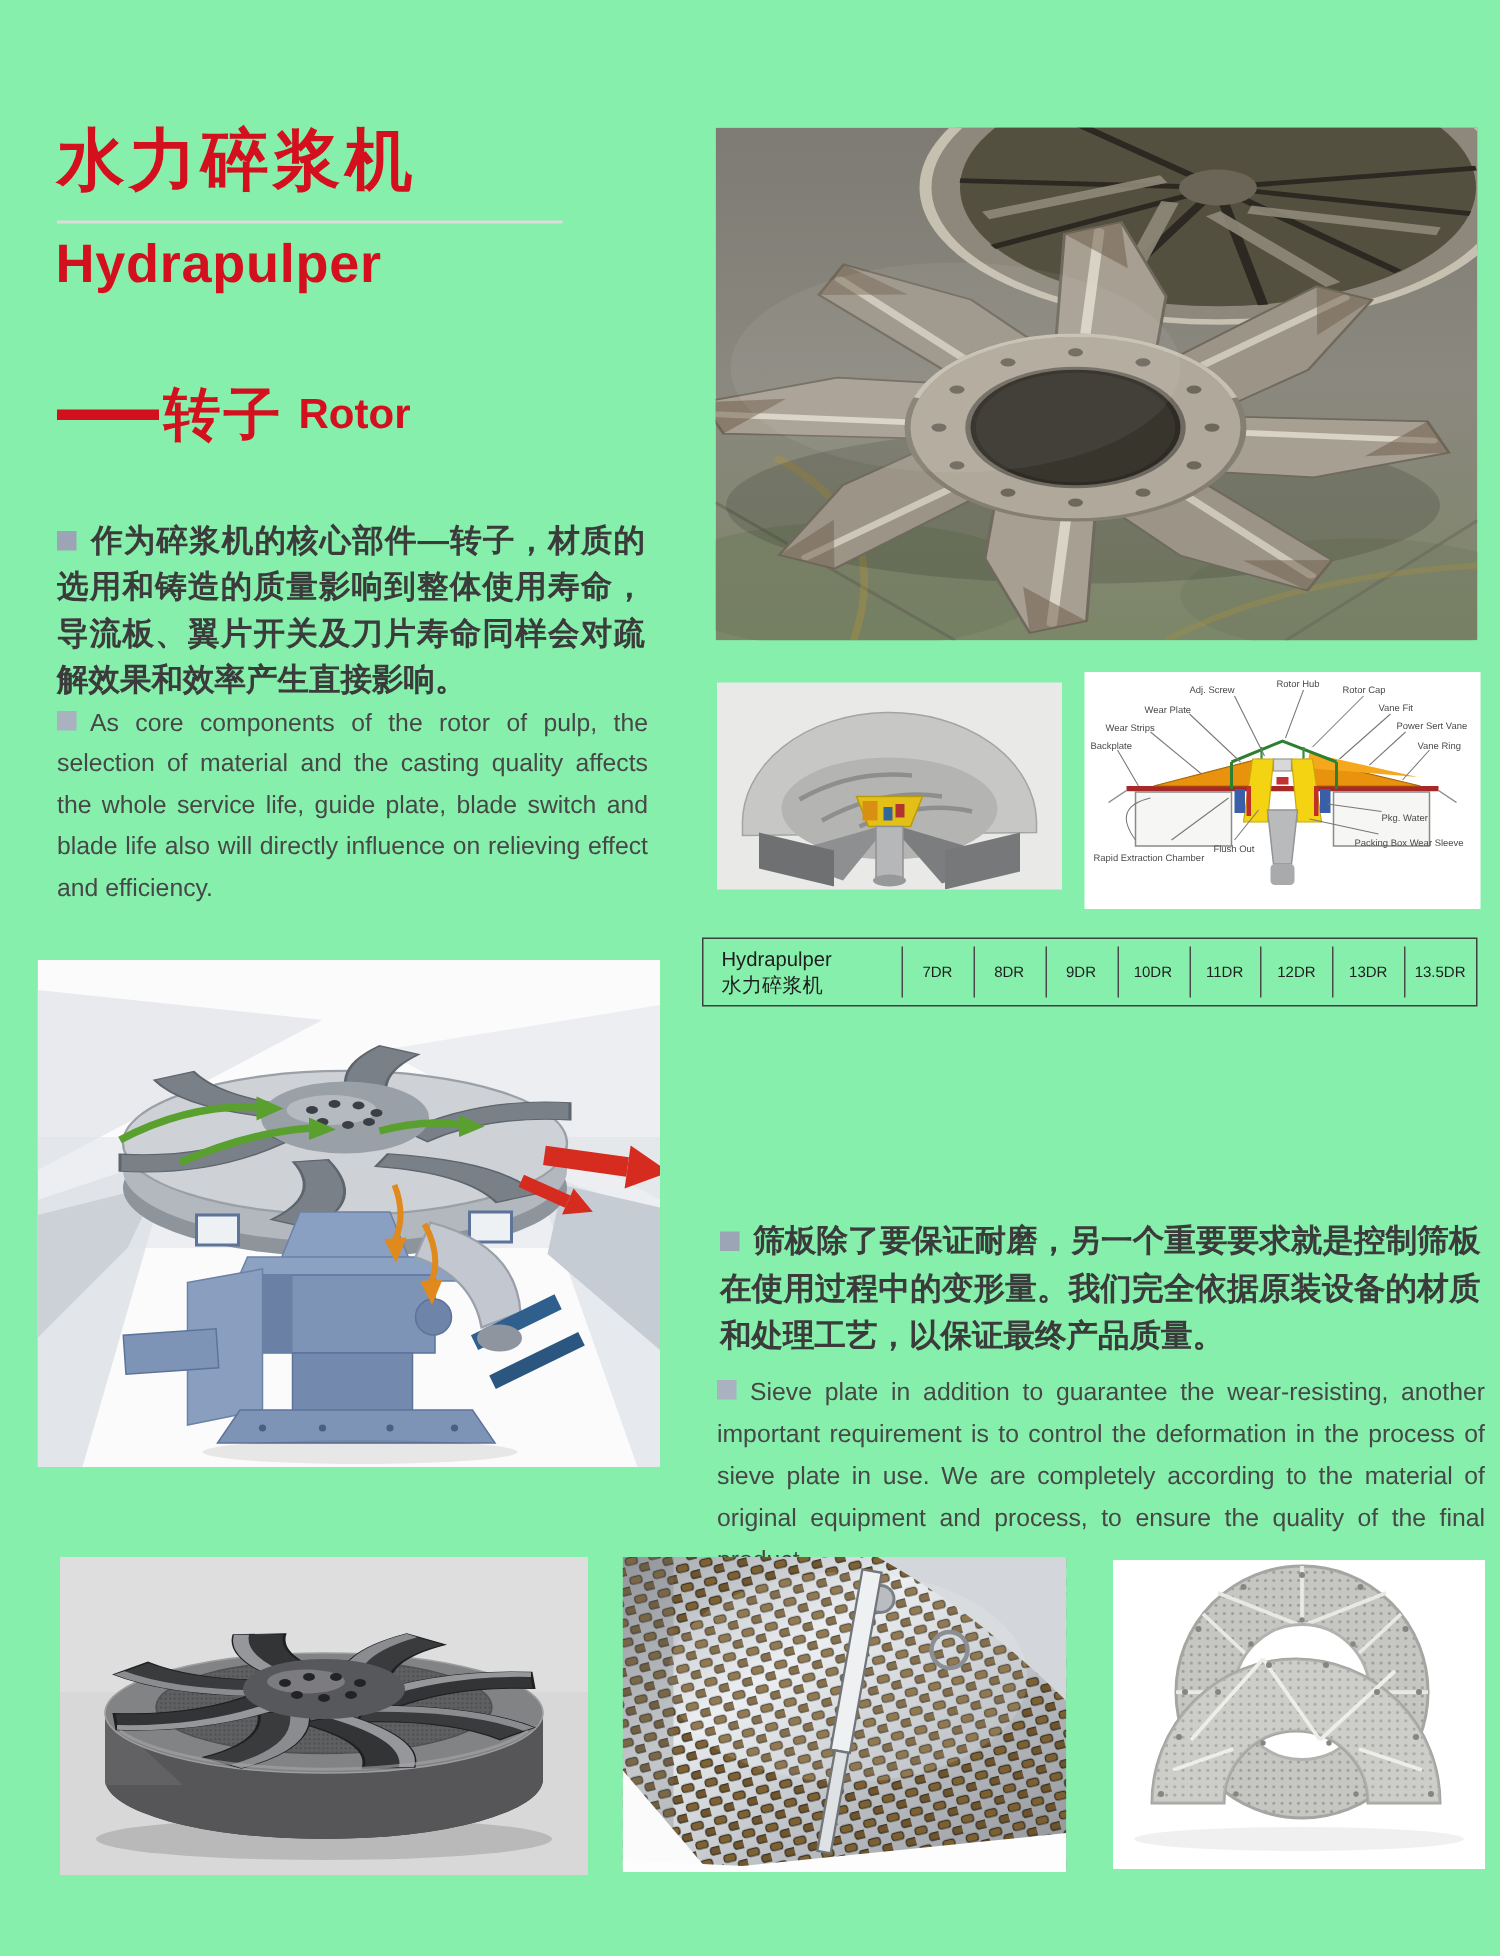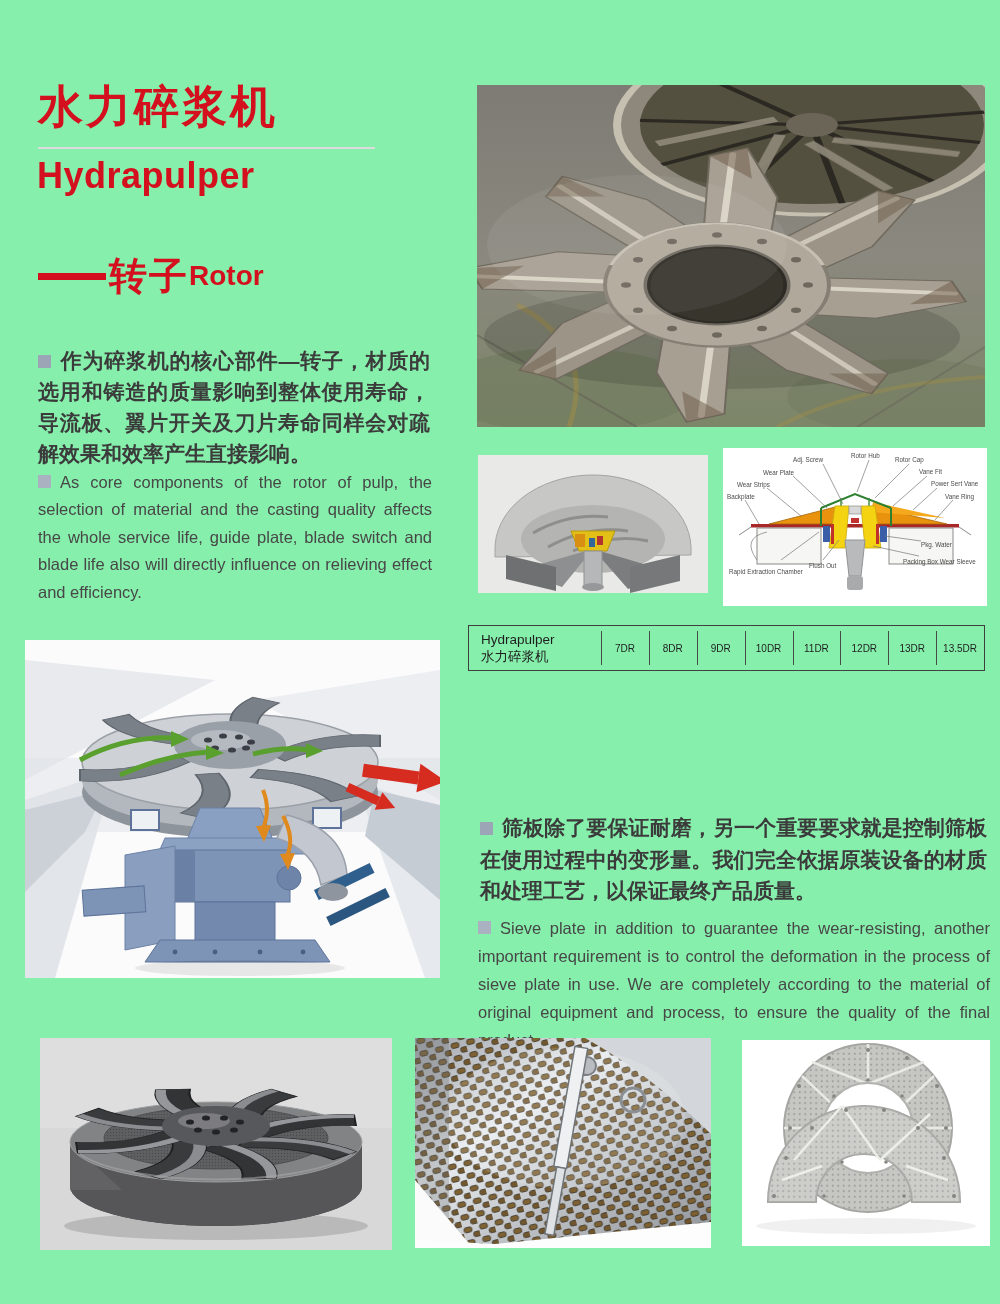--- a/index.html
+++ b/index.html
@@ -6,21 +6,21 @@
   #page{position:relative;width:1000px;height:1304px;background:#86efac;overflow:hidden;
         font-family:"Liberation Sans", sans-serif;}
   .abs{position:absolute;}
   
   .title-cn{left:38px;top:82px;font-size:45px;font-weight:800;color:#d40f1e;letter-spacing:3px;line-height:1.1;}
   .divider{left:38px;top:147px;width:337px;height:2px;background:#dcdcdc;}
   .title-en{left:37px;top:155px;font-size:36px;font-weight:800;color:#d40f1e;letter-spacing:0.5px;}
   .section-heading{display:flex;align-items:center;color:#d40f1e;}
   .h-dash{width:68px;height:7px;background:#d40f1e;margin-right:3px;flex:0 0 auto;}
   .h-cn{font-size:38px;font-weight:800;letter-spacing:2px;}
-  .h-en{font-size:28px;font-weight:800;margin-left:0;}
+  .h-en{font-size:28px;font-weight:800;margin-left:10px;}
   .heading-rotor{left:38px;top:252px;height:48px;}
   .heading-sieve{left:481px;top:726px;height:48px;}
   
   .para{text-align:justify;}
   .bullet{display:inline-block;width:13px;height:13px;background:#9ca5b6;margin-right:9px;}
   .p-cn-1{left:38px;top:324px;width:392px;font-size:21px;line-height:31px;color:#3b3b3b;font-weight:600;}
   .p-en-1{left:38px;top:452px;width:394px;font-size:16.5px;line-height:27.5px;color:#474747;}
   .p-cn-2{left:480px;top:791px;width:507px;font-size:21px;line-height:31.5px;color:#3b3b3b;font-weight:600;}
   .p-en-2{left:478px;top:897px;width:512px;font-size:16.5px;line-height:28px;color:#474747;}
   .bullet-en{background:#aab2c2;}

